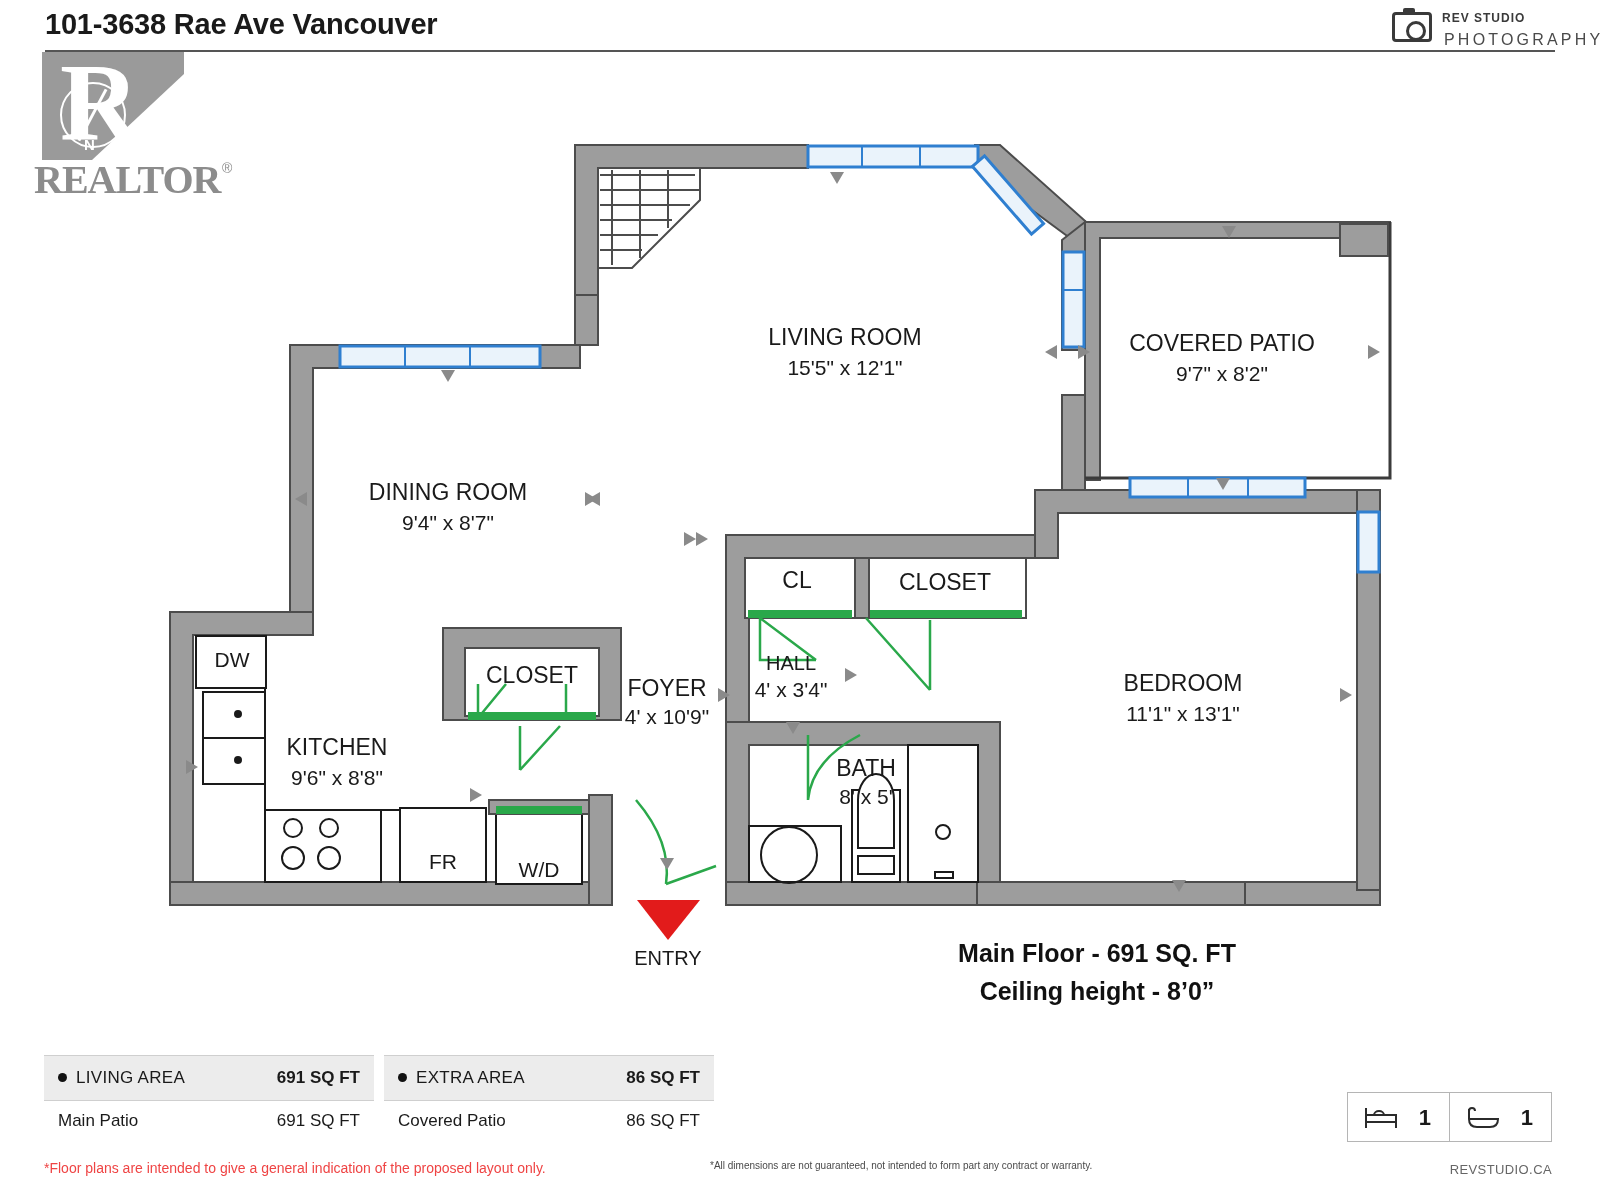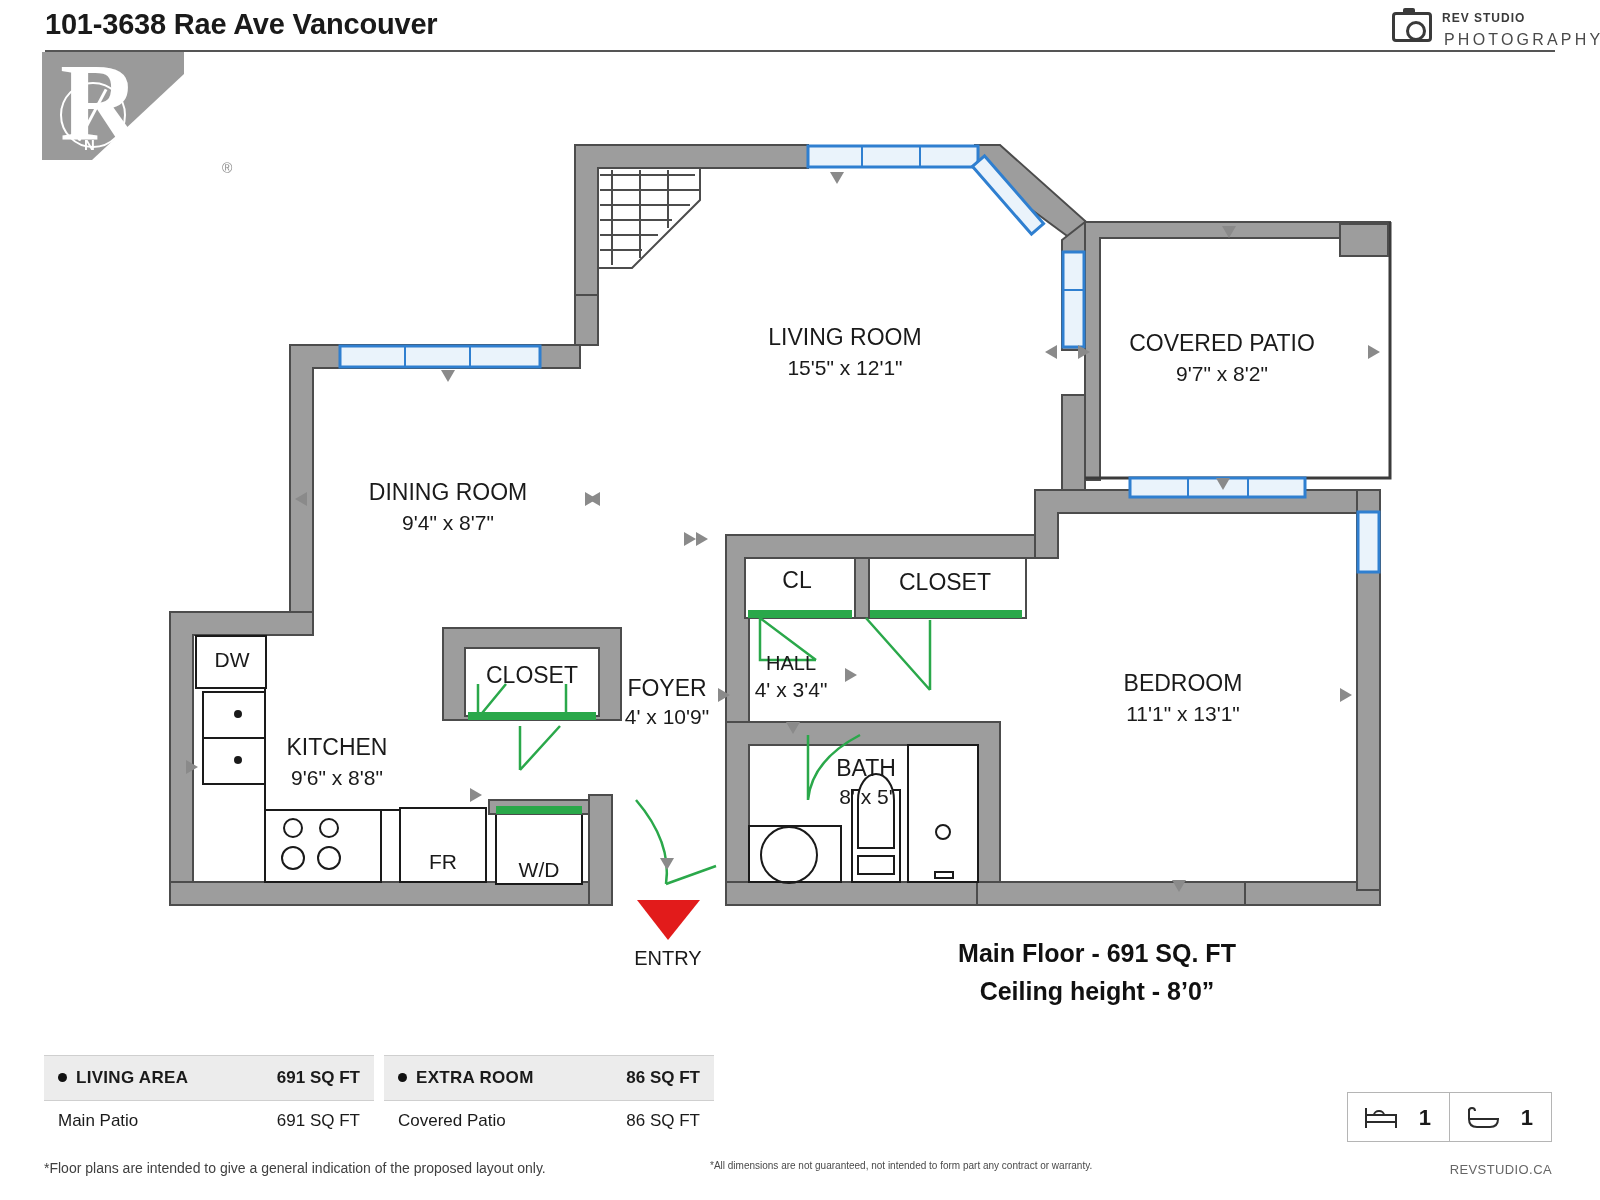--- a/index.html
+++ b/index.html
@@ -104,27 +104,27 @@
   
   #areas{
     position:absolute;left:44px;top:1055px;width:660px;height:88px;
   }
   .area-box{position:absolute;top:0;width:330px;height:88px;}
   .area-hdr{
     position:absolute;left:0;top:0;width:100%;height:44px;background:#ececec;
     border-top:1px solid #cfcfcf;border-bottom:1px solid #cfcfcf;
   }
   .area-hdr .bullet{position:absolute;left:14px;top:17px;width:9px;height:9px;background:#111;border-radius:50%;}
-  .area-hdr .lbl{position:absolute;left:32px;top:12px;font-size:17px;font-weight:bold;letter-spacing:0.3px;}
+  .area-hdr .lbl{position:absolute;left:32px;top:12px;font-size:17px;font-weight:normal;letter-spacing:0.3px;}
   .area-hdr .val{position:absolute;right:14px;top:12px;font-size:17px;font-weight:bold;}
   .area-row{position:absolute;left:0;top:44px;width:100%;height:44px;}
   .area-row .lbl{position:absolute;left:14px;top:12px;font-size:17px;}
   .area-row .val{position:absolute;right:14px;top:12px;font-size:17px;}
   #disc-left{
-    position:absolute;left:44px;top:1160px;font-size:14px;color:#404040;
+    position:absolute;left:44px;top:1160px;font-size:14px;color:#ef4444;
   }
   #disc-right{
     position:absolute;left:710px;top:1160px;font-size:10px;color:#4a4a4a;
   }
   
   #badge{
     position:absolute;right:48px;top:1092px;width:205px;height:50px;
     border:1px solid #b5b5b5;box-sizing:border-box;display:flex;
   }
   .badge-cell{position:relative;width:50%;height:100%;}
@@ -150,20 +150,21 @@
 
 <div id="realtor">
   <div id="realtor-mark">
     <div id="realtor-r">R</div>
     <div id="realtor-diag"></div>
     <div id="compass">
       <div class="needle"></div>
       <div class="nlab">N</div>
     </div>
   </div>
+  <div id="realtor-word">REALTOR</div>
   <div id="realtor-reg">®</div>
 </div>
 
 <svg id="plan" viewBox="0 0 1600 1060">
 
   <g fill="#9d9d9d" stroke="#4c4c4c" stroke-width="2">
 
     <polygon points="575,145 808,145 808,168 598,168 598,305 575,305"></polygon>
     <polygon points="575,295 598,295 598,345 575,345"></polygon>
 
@@ -358,21 +359,21 @@
     </div>
     <div class="area-row">
       <span class="lbl">Main Patio</span>
       <span class="val">691 SQ FT</span>
     </div>
   </div>
 
   <div class="area-box" style="left:340px;">
     <div class="area-hdr">
       <span class="bullet"></span>
-      <span class="lbl">EXTRA ROOM</span>
+      <span class="lbl">EXTRA AREA</span>
       <span class="val">86 SQ FT</span>
     </div>
     <div class="area-row">
       <span class="lbl">Covered Patio</span>
       <span class="val">86 SQ FT</span>
     </div>
   </div>
 </div>
 
 <div id="disc-left">*Floor plans are intended to give a general indication of the proposed layout only.</div>

